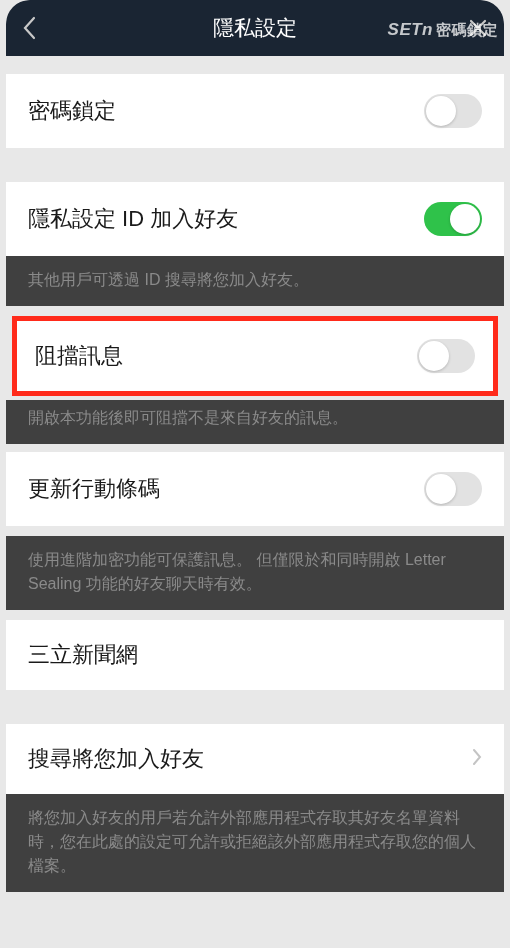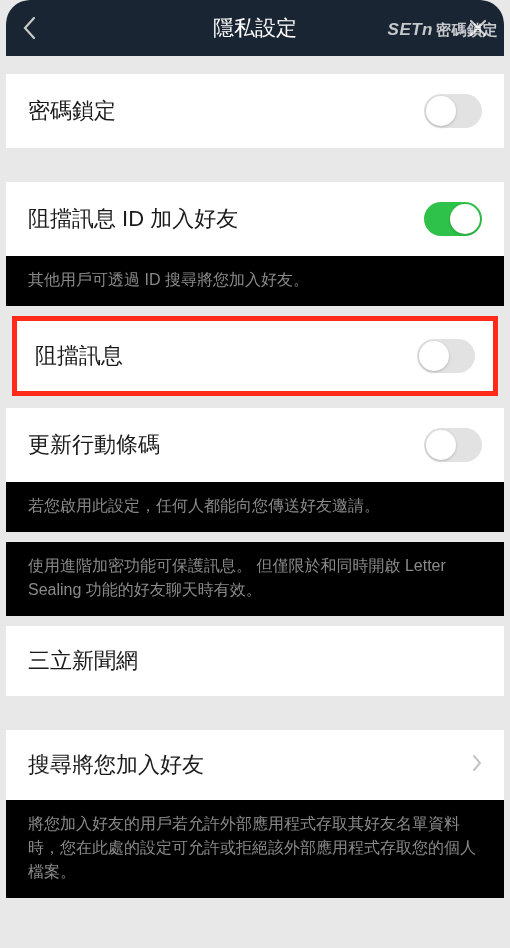--- a/index.html
+++ b/index.html
@@ -77,21 +77,21 @@
       align-items: center;
       justify-content: space-between;
       min-height: 68px;
     }
     .row-label {
       font-size: 22px;
       color: #1a1a1a;
       font-weight: 400;
     }
     .description {
-      background: #000000;
+      background: #404040;
       padding: 12px 22px 14px;
       font-size: 16px;
       color: #8a8a8a;
       line-height: 1.5;
     }
     .toggle {
       width: 58px;
       height: 34px;
       border-radius: 17px;
       position: relative;
@@ -151,47 +151,47 @@
     <div class="row">
       <span class="row-label">密碼鎖定</span>
       <div class="toggle off">
         <div class="toggle-knob"></div>
       </div>
     </div>
 
     <div class="spacer" style="height:34px"></div>
 
     <div class="row">
-      <span class="row-label">阻擋訊息 ID 加入好友</span>
+      <span class="row-label">隱私設定 ID 加入好友</span>
       <div class="toggle on">
         <div class="toggle-knob"></div>
       </div>
     </div>
     <div class="description">其他用戶可透過 ID 搜尋將您加入好友。</div>
 
     <div style="height:10px"></div>
 
     <div class="highlight-wrap">
       <div class="row">
         <span class="row-label">阻擋訊息</span>
         <div class="toggle off">
           <div class="toggle-knob"></div>
         </div>
       </div>
     </div>
+    <div class="description" style="padding-top:6px">開啟本功能後即可阻擋不是來自好友的訊息。</div>
 
     <div style="height:8px"></div>
 
     <div class="row">
       <span class="row-label">更新行動條碼</span>
       <div class="toggle off">
         <div class="toggle-knob"></div>
       </div>
     </div>
-    <div class="description">若您啟用此設定，任何人都能向您傳送好友邀請。</div>
 
     <div style="height:10px"></div>
 
     <div class="description">使用進階加密功能可保護訊息。 但僅限於和同時開啟 Letter Sealing 功能的好友聊天時有效。</div>
 
     <div style="height:10px"></div>
 
     <div class="row">
       <span class="row-label">三立新聞網</span>
     </div>

